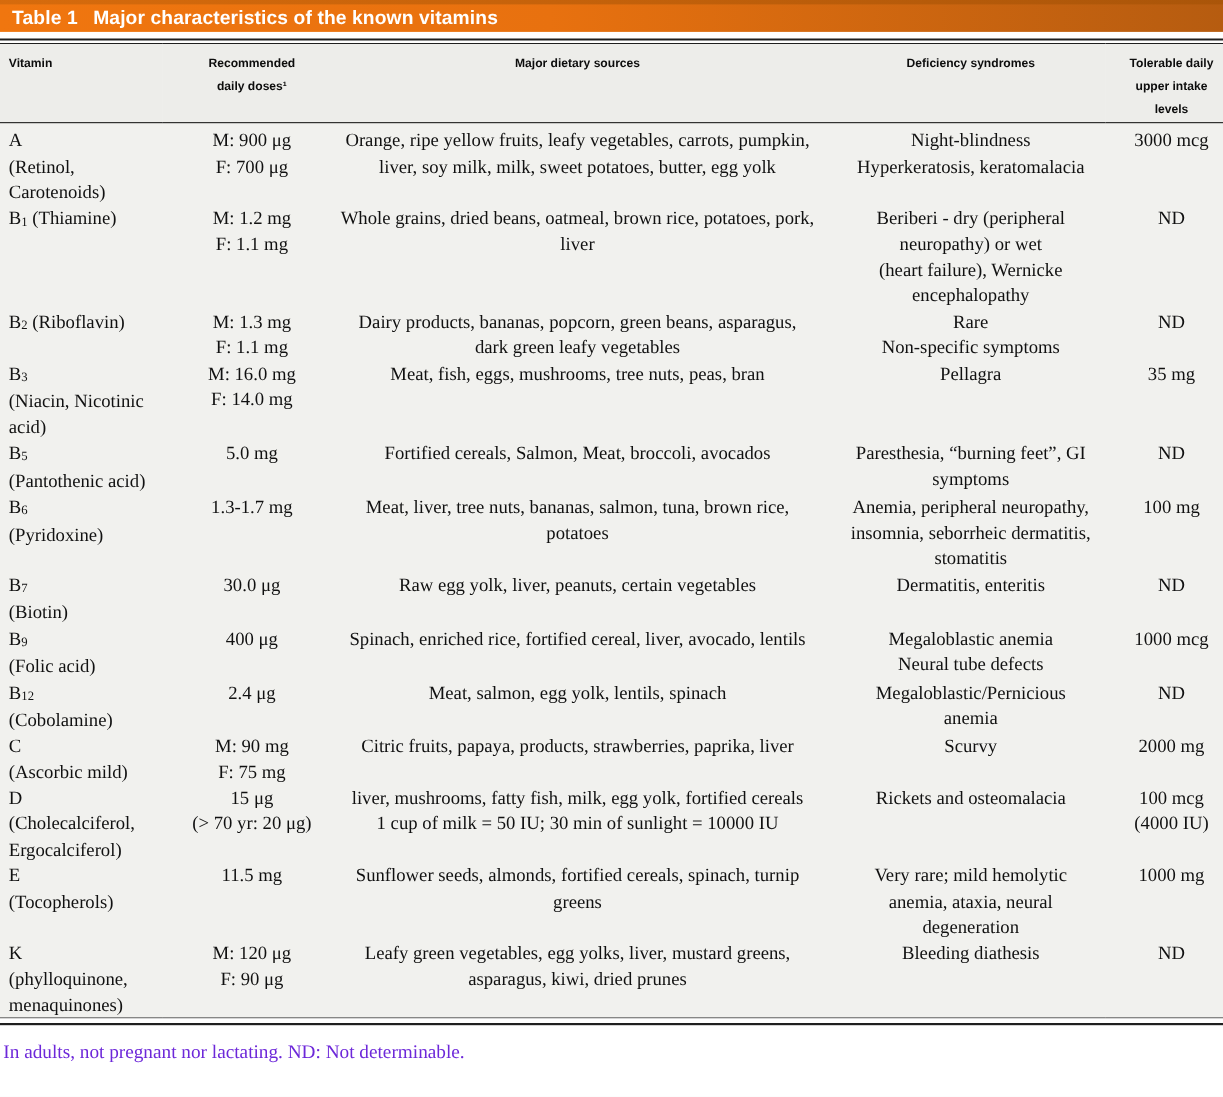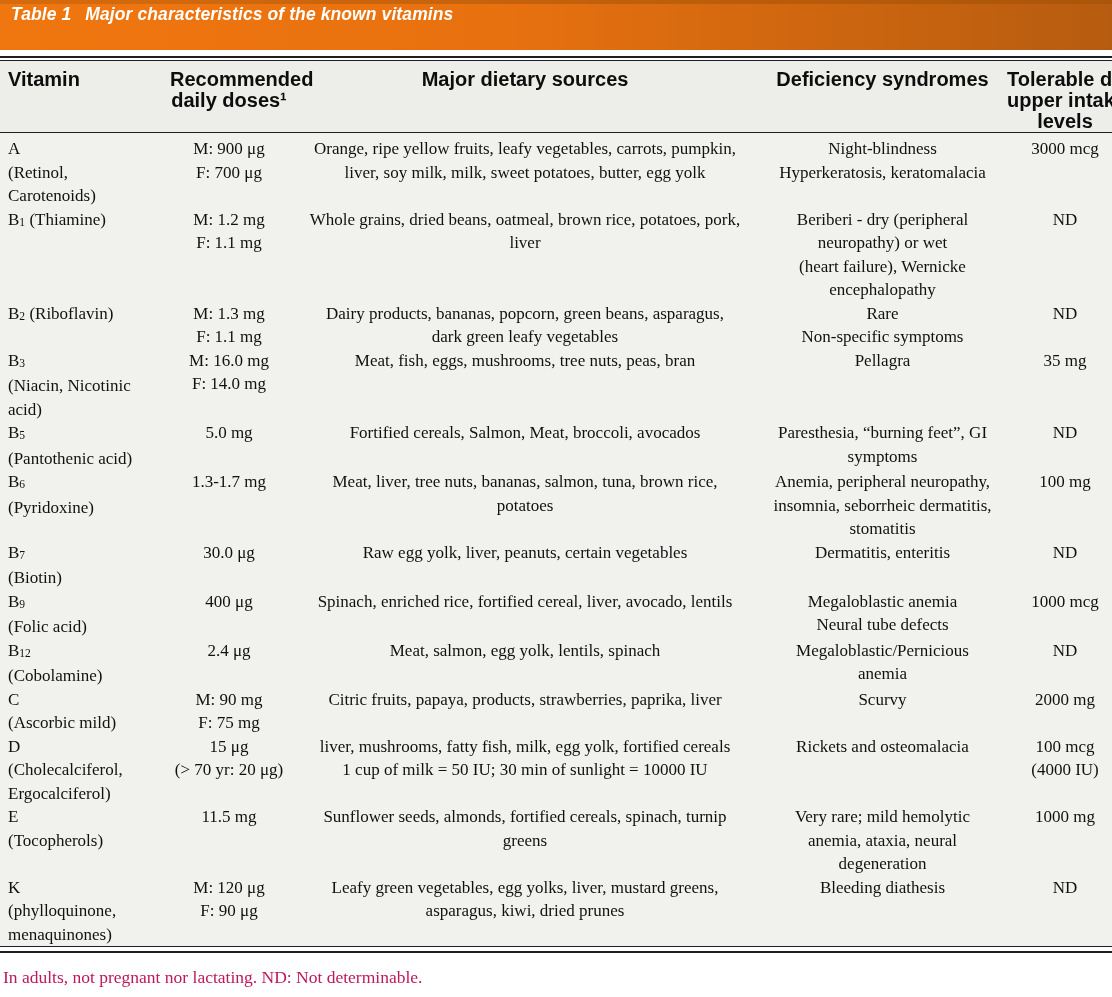--- a/index.html
+++ b/index.html
@@ -14,23 +14,23 @@
   *{box-sizing:border-box;}
   html,body{margin:0;padding:0;}
   body{
     width:1112px;height:997px;overflow:hidden;background:#ffffff;
     font-family:"Liberation Serif","DejaVu Serif",serif;color:var(--text);
   }
   .page{position:relative;width:1112px;height:997px;background:#ffffff;}
 
   
   .title-bar{
-    position:relative;height:50px;width:100%;
+    position:relative;height:29px;width:100%;
     background:linear-gradient(90deg,var(--bar-start) 0%,#e8710f 45%,var(--bar-end) 100%);
-    display:flex;padding:4px 0 0 11px;font-style:italic;
+    display:flex;align-items:center;padding:4px 0 0 11px;
   }
   .title-bar::before{
     content:"";position:absolute;top:0;left:0;right:0;height:4px;
     background:linear-gradient(90deg,var(--bar-top-strip),#a85408);
     opacity:.85;
   }
   .t-label,.t-title{
     color:#ffffff;font-family:"Liberation Sans",sans-serif;
     font-weight:bold;font-size:17.5px;letter-spacing:.1px;white-space:nowrap;
   }
@@ -52,42 +52,42 @@
   col.c-vitamin{width:148px;}
   col.c-dose{width:142px;}
   col.c-sources{width:470px;}
   col.c-deficiency{width:245px;}
   col.c-upper{width:120px;}
 
   thead th{
     background:var(--header-bg);
     border-bottom:1px solid var(--rule);
     font-family:"Liberation Sans",sans-serif;font-weight:bold;
-    font-size:20px;line-height:21px;color:#0d0d0d;
+    font-size:11px;line-height:21px;color:#0d0d0d;
     vertical-align:top;text-align:center;
     height:71px;padding:8px 2px 0 2px;
   }
   thead th.col-vitamin{text-align:left;padding-left:8px;}
   thead th.col-dose{padding-left:22px;}
 
   tbody td{
     vertical-align:top;text-align:center;
     font-size:17px;line-height:23.5px;
     padding:0 2px;
   }
   tbody tr:first-child td{padding-top:4px;}
   tbody td.col-vitamin{text-align:left;padding-left:8px;}
   tbody td.col-dose{padding-left:22px;}
 
   .ln{white-space:nowrap;}
   .subsc{font-size:68%;position:relative;top:1px;}
 
   
   .footnote{
-    margin:13px 0 0 3px;font-size:17.5px;line-height:22px;color:#be185d;
+    margin:13px 0 0 3px;font-size:17.5px;line-height:22px;color:#6d28d9;
   }
 </style>
 </head>
 <body>
 
 <div class="page">
 
   <header class="title-bar">
     <span class="t-label">Table 1</span>
     <span class="t-title">Major characteristics of the known vitamins</span>

